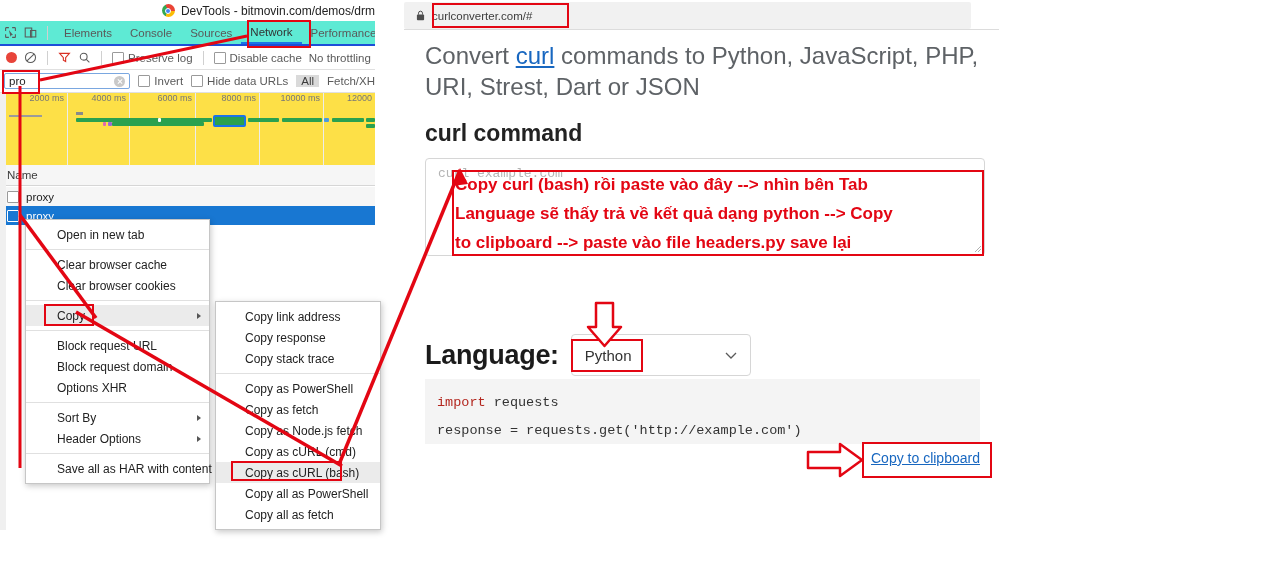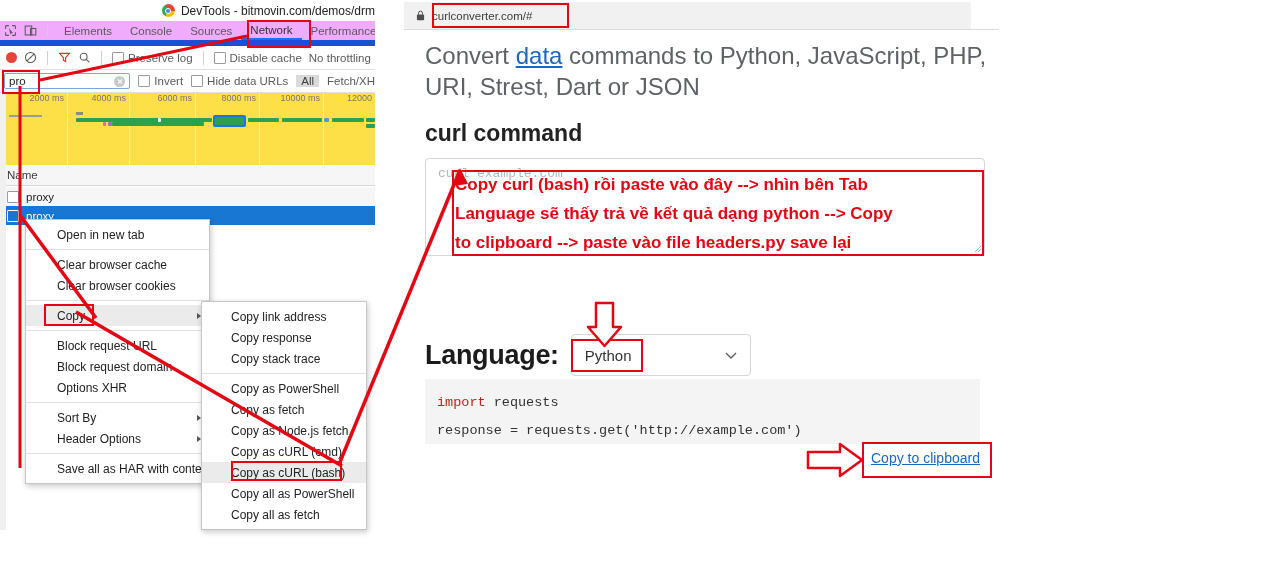--- a/index.html
+++ b/index.html
@@ -24,21 +24,21 @@
   }
   .chrome-logo { width:13px; height:13px; border-radius:50%; position:relative;
     background: conic-gradient(from -30deg, #ea4335 0deg 120deg, #fbbc05 120deg 240deg, #34a853 240deg 360deg);
     margin-right:6px; flex:none;}
   .chrome-logo::after{content:""; position:absolute; left:3.5px; top:3.5px; width:6px; height:6px;
     border-radius:50%; background:#4285f4; border:1px solid #fff; box-sizing:border-box;}
   .dt-title { font-size:12px; color:#222; white-space:nowrap; }
 
   .dt-tabbar {
     position:absolute; left:0; top:21px; width:375px; height:25px;
-    background:#f0abfc; border-bottom:6px solid #1d4ed8; display:flex; align-items:center;
+    background:#5eead4; border-bottom:2px solid #1d4ed8; display:flex; align-items:center;
     box-sizing:border-box;
   }
   .dt-tool-icons { display:flex; align-items:center; padding:0 4px; gap:7px; }
   .dt-tabs { display:flex; align-items:center; height:100%; }
   .dt-tab { font-size:11.5px; color:#5a5a5a; padding:0 9px; height:100%;
     display:flex; align-items:center; white-space:nowrap;}
   .dt-tab.active { color:#1a73e8; border-bottom:2px solid #1a73e8; box-sizing:border-box; color:#333;}
   .vdiv { width:1px; height:14px; background:#d0d0d0; margin:0 3px; }
 
   .dt-toolbar2 {
@@ -107,21 +107,21 @@
   .ctx-item {
     height:21px; display:flex; align-items:center; padding:0 10px 0 31px;
     white-space:nowrap; position:relative; box-sizing:border-box;
   }
   .ctx-item.hl { background:#ebebeb; }
   .ctx-sep { height:1px; background:#e0e0e0; margin:4px 0; }
   .ctx-arrow { position:absolute; right:8px; top:50%; transform:translateY(-50%);
     width:0;height:0;border-left:4px solid #555;border-top:3.5px solid transparent;border-bottom:3.5px solid transparent;}
 
   #main-ctx { left:25px; top:219px; width:185px; }
-  #sub-ctx  { left:201px; top:301px; width:166px; }
+  #sub-ctx  { left:215px; top:301px; width:166px; }
   #sub-ctx .ctx-item { padding-left:29px; }
 
   
   .page { position:absolute; left:400px; top:0; width:880px; height:563px; background:#fff; }
   .urlbar {
     position:absolute; left:4px; top:2px; width:567px; height:27px;
     background:#f1f1f1; border-radius:2px; display:flex; align-items:center;
     padding-left:12px; box-sizing:border-box; gap:7px;
   }
   .urlbar-underline{position:absolute;left:4px;top:29px;width:595px;height:1px;background:#dcdcdc;}
@@ -344,21 +344,21 @@
     <div class="urlbar">
       <svg class="lock" viewBox="0 0 10 12">
         <rect x="1" y="5" width="8" height="6.3" rx="1" fill="#4d4d4d"></rect>
         <path d="M2.8 5V3.4a2.2 2.2 0 0 1 4.4 0V5" fill="none" stroke="#4d4d4d" stroke-width="1.1"></path>
       </svg>
       <span class="url-text">curlconverter.com/#</span>
     </div>
     <div class="urlbar-underline"></div>
 
     <div class="headline">
-      <span>Convert </span><a href="#">data</a><span> commands to Python, JavaScript, PHP, URI, Strest, Dart or JSON</span>
+      <span>Convert </span><a href="#">curl</a><span> commands to Python, JavaScript, PHP, URI, Strest, Dart or JSON</span>
     </div>
 
     <div class="h2">curl command</div>
 
     <div class="curlbox">
       <div class="curl-placeholder">curl example.com</div>
       <svg class="resizer" viewBox="0 0 9 9">
         <path d="M8 2L2 8M8 5L5 8" stroke="#b0b0b0" stroke-width="1" fill="none"></path>
       </svg>
     </div>

